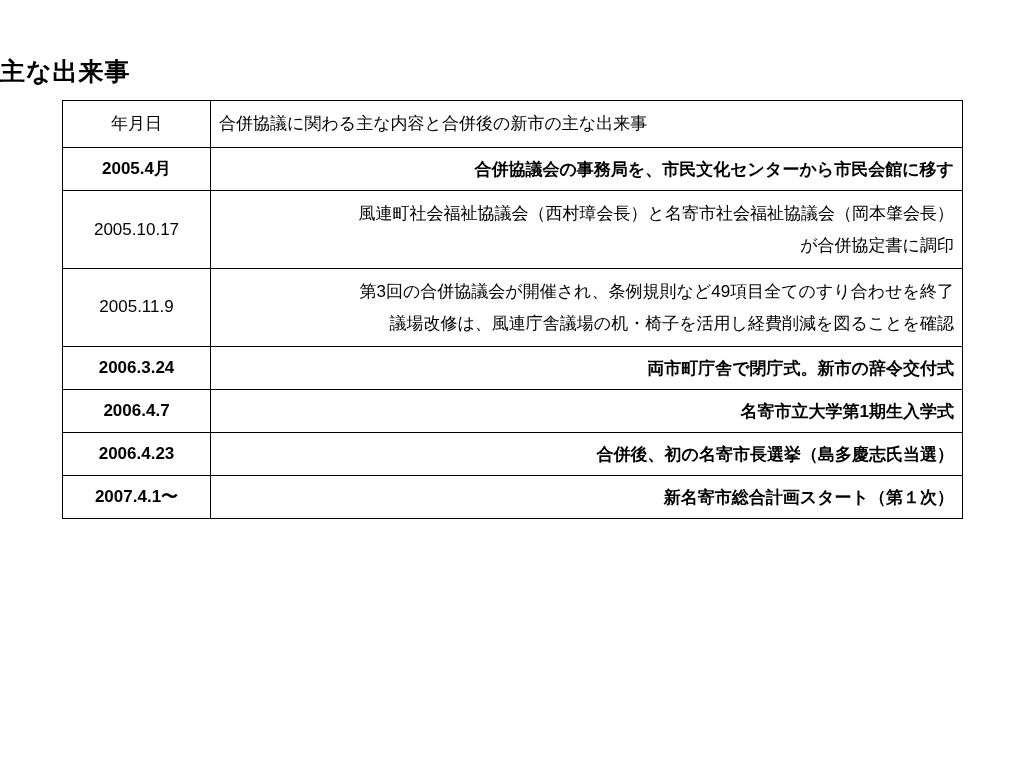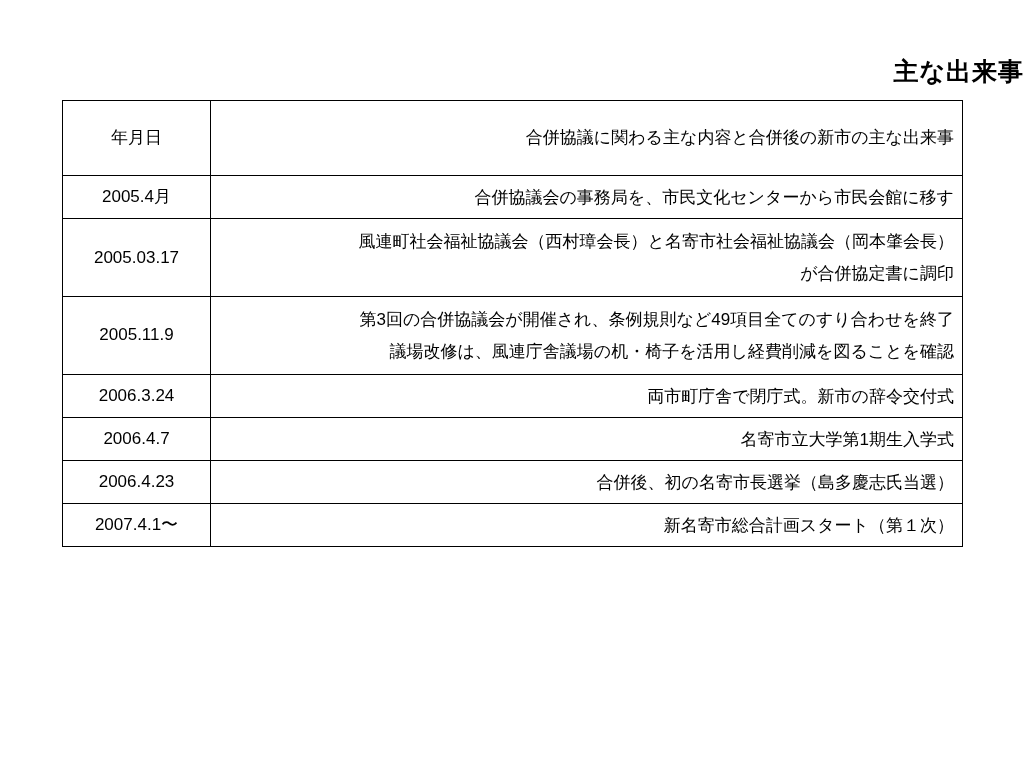--- a/index.html
+++ b/index.html
@@ -16,21 +16,21 @@
     overflow: hidden;
   }
   .page {
     width: 1024px;
     height: 760px;
     box-sizing: border-box;
     padding: 0;
     position: relative;
   }
   .title {
-    text-align: right;
+    text-align: left;
     font-size: 25px;
     font-weight: bold;
     letter-spacing: 1px;
     margin: 0;
     padding-top: 56px;
     line-height: 1.2;
   }
   .table-wrap {
     position: absolute;
     left: 62px;
@@ -54,40 +54,41 @@
   col.c-date { width: 148px; }
   col.c-body { width: 752px; }
 
   th.hdr-date, td.cell-date {
     text-align: center;
     padding: 0 4px;
     font-size: 17px;
     margin-top: 36px;
   }
   th.hdr-body {
-    text-align: right;
-    padding: 24px 8px;
+    text-align: left;
+    padding: 10px 8px;
     font-size: 17px;
   }
   td.cell-body {
     text-align: right;
     padding: 7px 8px 7px 8px;
     font-size: 17px;
   }
   td.cell-body .line {
     display: block;
     white-space: nowrap;
     line-height: 1.85;
   }
   tr.single td.cell-body .line {
     line-height: 1.6;
   }
   tr.single td,
   tr.single th {
     height: 28px;
+    font-weight: bold;
   }
 </style>
 </head>
 <body>
 
 <div class="page">
 
   <h1 class="title">主な出来事</h1>
 
   <div class="table-wrap">
@@ -106,21 +107,21 @@
 
         <tr class="single">
           <td class="cell-date">2005.4月</td>
           <td class="cell-body">
             <span class="line">合併協議会の事務局を、市民文化センターから市民会館に移す</span>
           </td>
         </tr>
 
 
         <tr>
-          <td class="cell-date">2005.03.17</td>
+          <td class="cell-date">2005.10.17</td>
           <td class="cell-body">
             <span class="line">風連町社会福祉協議会（西村璋会長）と名寄市社会福祉協議会（岡本肇会長）</span>
             <span class="line">が合併協定書に調印</span>
           </td>
         </tr>
 
         <tr>
           <td class="cell-date">2005.11.9</td>
           <td class="cell-body">
             <span class="line">第3回の合併協議会が開催され、条例規則など49項目全てのすり合わせを終了</span>

